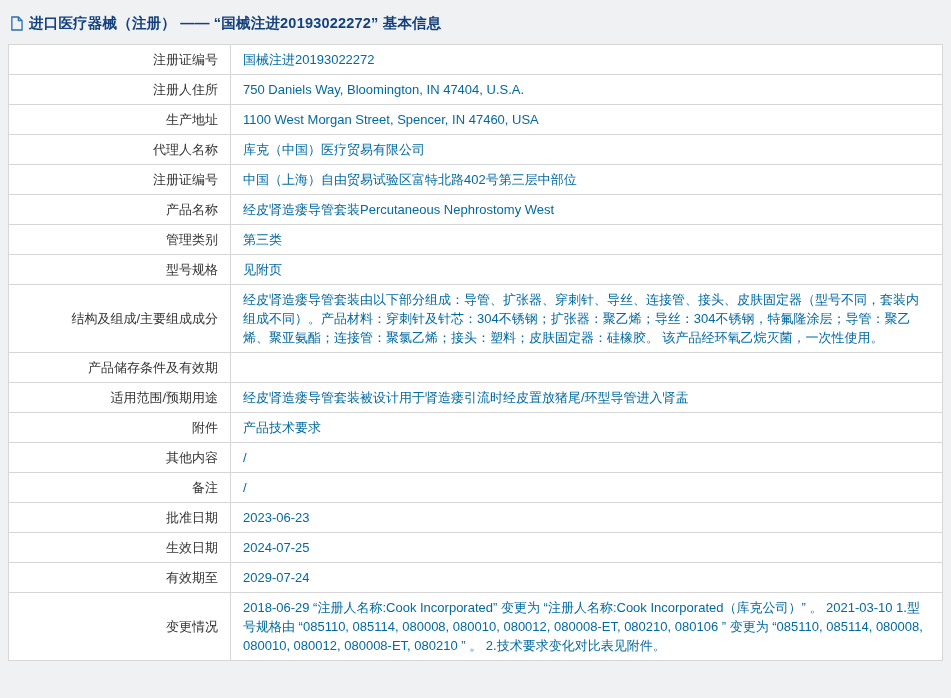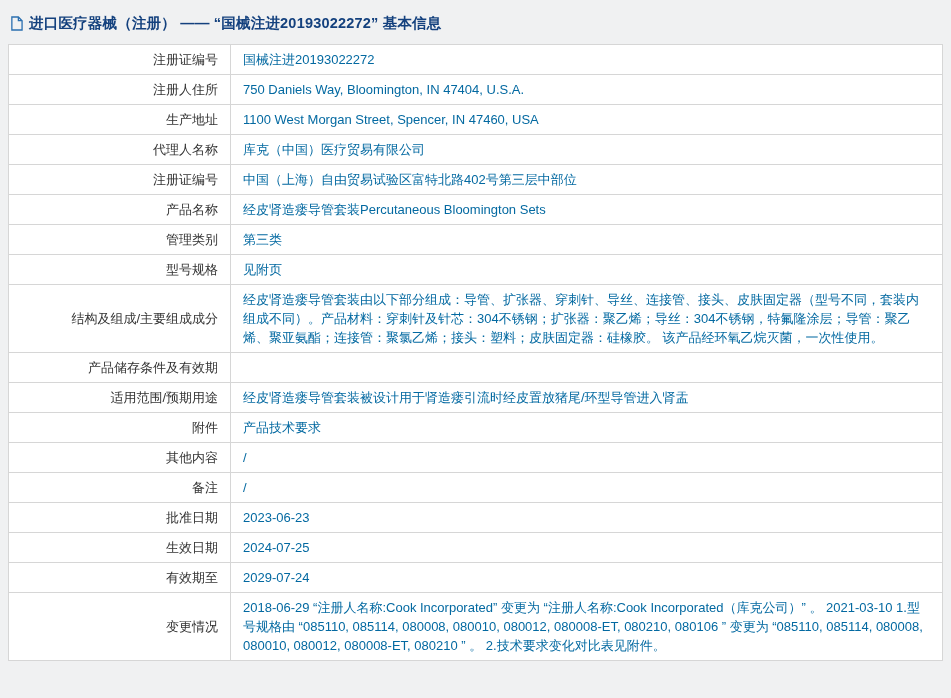--- a/index.html
+++ b/index.html
@@ -83,21 +83,21 @@
       <tr>
         <td class="cell-label">代理人名称</td>
         <td class="cell-value">库克（中国）医疗贸易有限公司</td>
       </tr>
       <tr>
         <td class="cell-label">注册证编号</td>
         <td class="cell-value">中国（上海）自由贸易试验区富特北路402号第三层中部位</td>
       </tr>
       <tr>
         <td class="cell-label">产品名称</td>
-        <td class="cell-value">经皮肾造瘘导管套装Percutaneous Bloomington Sets</td>
+        <td class="cell-value">经皮肾造瘘导管套装Percutaneous Nephrostomy West</td>
       </tr>
       <tr>
         <td class="cell-label">管理类别</td>
         <td class="cell-value">第三类</td>
       </tr>
       <tr>
         <td class="cell-label">型号规格</td>
         <td class="cell-value">见附页</td>
       </tr>
       <tr>

